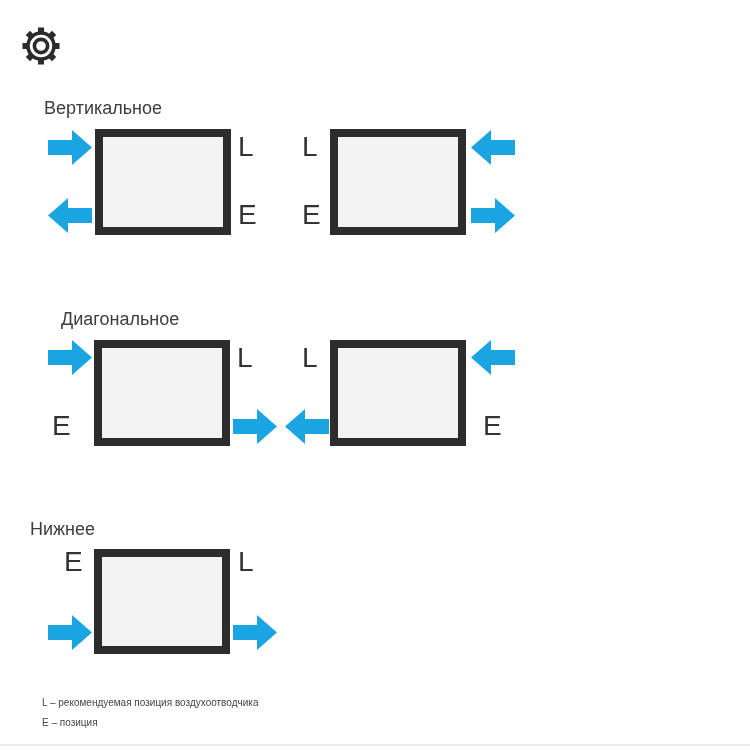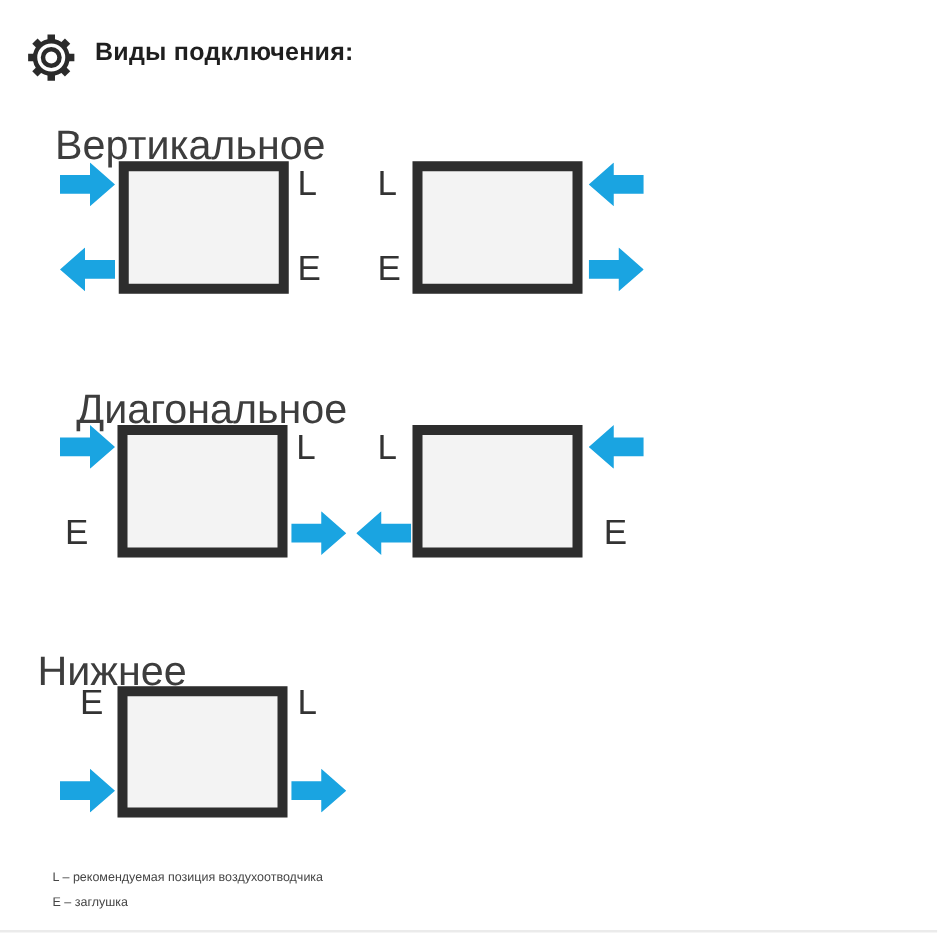--- a/index.html
+++ b/index.html
@@ -28,21 +28,21 @@
     color: var(--text-dark);
     letter-spacing: 0.2px;
   }
   .gear {
     position: absolute;
     left: 21px; top: 26px;
     width: 40px; height: 40px;
   }
   .section-title {
     position: absolute;
-    font-size: 33px;
+    font-size: 18px;
     font-weight: 400;
     line-height: 1;
     color: var(--text-gray);
   }
   .rad {
     position: absolute;
     width: 136px; height: 106px;
     border: 8px solid var(--radiator-border);
     background: var(--radiator-fill);
   }
@@ -88,21 +88,20 @@
         <line x1="11.51" y1="28.49" x2="6.92" y2="33.08"></line>
         <line x1="8" y1="20" x2="1.5" y2="20"></line>
         <line x1="11.51" y1="11.51" x2="6.92" y2="6.92"></line>
         <line x1="20" y1="8" x2="20" y2="1.5"></line>
         <line x1="28.49" y1="11.51" x2="33.08" y2="6.92"></line>
       </g>
       <circle cx="20" cy="20" r="13" stroke-width="3.6" fill="#ffffff"></circle>
       <circle cx="20" cy="20" r="6.6" stroke-width="3.6" fill="#ffffff"></circle>
     </svg>
   </span>
-  <h1 class="page-title">Виды подключения:</h1>
 
   <section>
     <h2 class="section-title" style="left:44px; top:99px;">Вертикальное</h2>
 
     <div class="rad" style="left:95px; top:129px;"></div>
     <span class="arrow" style="left:48px; top:130px;">
       <svg viewBox="0 0 44 35">
           <polygon points="0,10 24,10 24,0 44,17.5 24,35 24,25 0,25"></polygon>
         </svg>
     </span>
@@ -174,17 +173,17 @@
     </span>
     <span class="arrow" style="left:233px; top:615px;">
       <svg viewBox="0 0 44 35">
           <polygon points="0,10 24,10 24,0 44,17.5 24,35 24,25 0,25"></polygon>
         </svg>
     </span>
   </section>
 
   <footer>
     <p class="legend-line" style="top:694px;">L – рекомендуемая позиция воздухоотводчика</p>
-    <p class="legend-line" style="top:714px;">E – заглушка</p>
+    <p class="legend-line" style="top:714px;">E – позиция</p>
   </footer>
 
   <div class="bottom-divider"></div>
 </div>
 
 </body></html>

